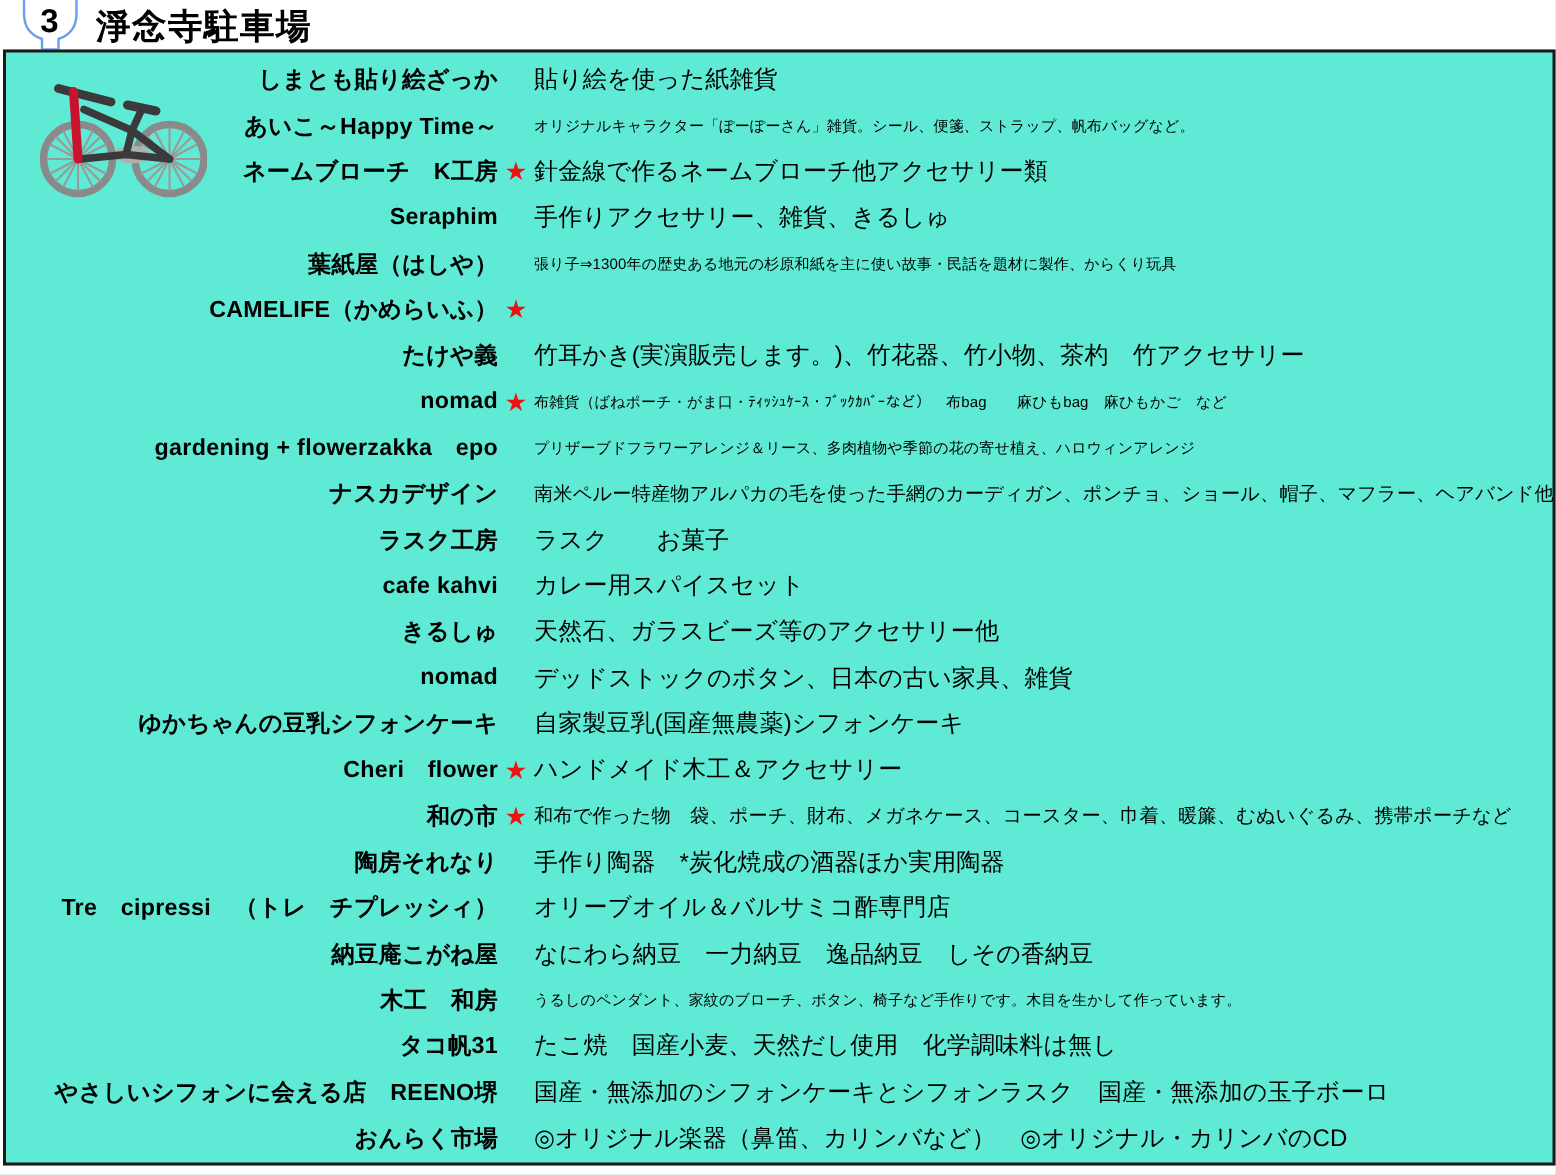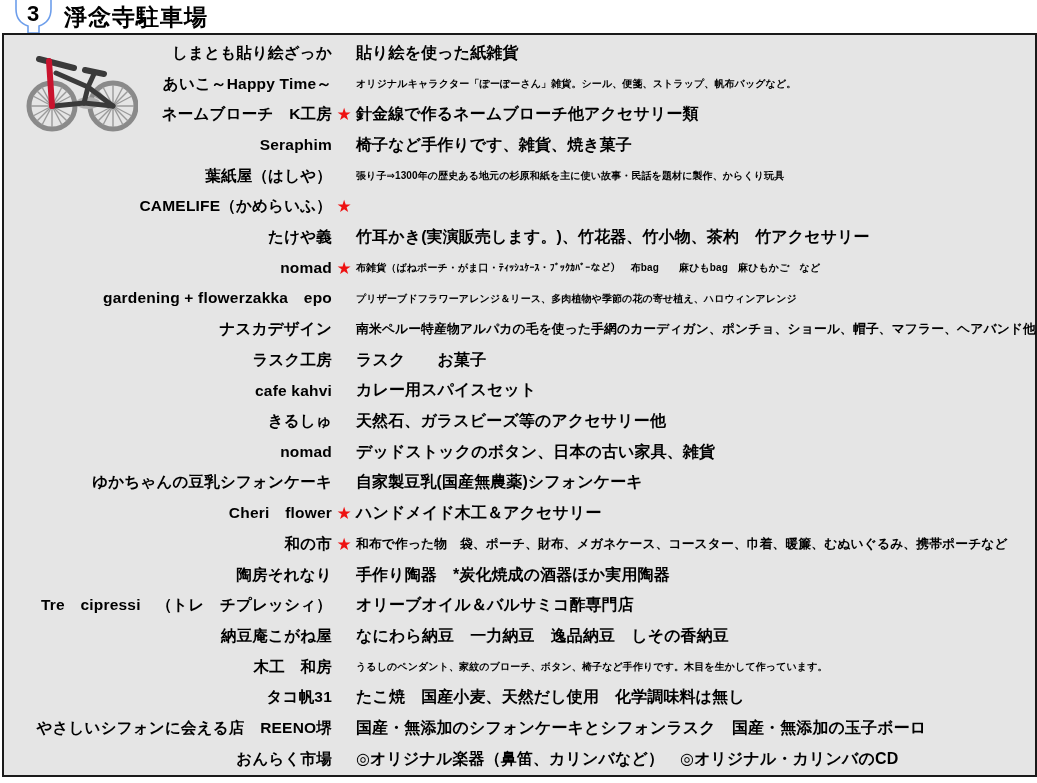--- a/index.html
+++ b/index.html
@@ -16,35 +16,35 @@
     position:absolute;left:0;top:1px;width:40px;text-align:center;
     font-size:22px;font-weight:700;line-height:26px;
   }
   .page-title{
     position:absolute;left:64px;top:2px;
     font-size:23px;font-weight:700;letter-spacing:1px;
   }
   
   .box{
     position:absolute;top:33px;left:2px;width:1031px;height:740px;
-    border:2px solid #1a1a1a;background:#e5e5e5;
+    border:2px solid #1a1a1a;background:#5eead4;
   }
   .bike{position:absolute;left:8px;top:8px;}
   
   .rows{position:absolute;top:3px;left:0;right:2px;}
   .vrow{display:flex;align-items:center;height:30.7px;white-space:nowrap;}
   .vname{
     flex:0 0 328px;text-align:right;font-size:15.5px;font-weight:600;
     letter-spacing:0.2px;overflow:visible;
   }
   .vstar{
     flex:0 0 24px;text-align:center;font-size:17px;line-height:1;
     color:#ee1111;
   }
-  .vdesc{flex:1 1 auto;font-weight:700;letter-spacing:0.1px;overflow:visible;}
+  .vdesc{flex:1 1 auto;font-weight:400;letter-spacing:0.1px;overflow:visible;}
   .sz-md{font-size:16px;}
   .sz-sm{font-size:10px;}
   .sz-xs{font-size:12.8px;}
 </style>
 </head>
 <body>
 
 <div class="header">
   <div class="badge">
     <svg width="46" height="38" viewBox="0 0 46 38">
@@ -112,21 +112,21 @@
 
   <div class="vrow">
     <div class="vname">ネームブローチ　K工房</div>
     <div class="vstar">★</div>
     <div class="vdesc sz-md">針金線で作るネームブローチ他アクセサリー類</div>
   </div>
 
   <div class="vrow">
     <div class="vname">Seraphim</div>
     <div class="vstar"></div>
-    <div class="vdesc sz-md">椅子など手作りです、雑貨、焼き菓子</div>
+    <div class="vdesc sz-md">手作りアクセサリー、雑貨、きるしゅ</div>
   </div>
 
   <div class="vrow">
     <div class="vname">葉紙屋（はしや）</div>
     <div class="vstar"></div>
     <div class="vdesc sz-sm">張り子⇒1300年の歴史ある地元の杉原和紙を主に使い故事・民話を題材に製作、からくり玩具</div>
   </div>
 
   <div class="vrow">
     <div class="vname">CAMELIFE（かめらいふ）</div>

